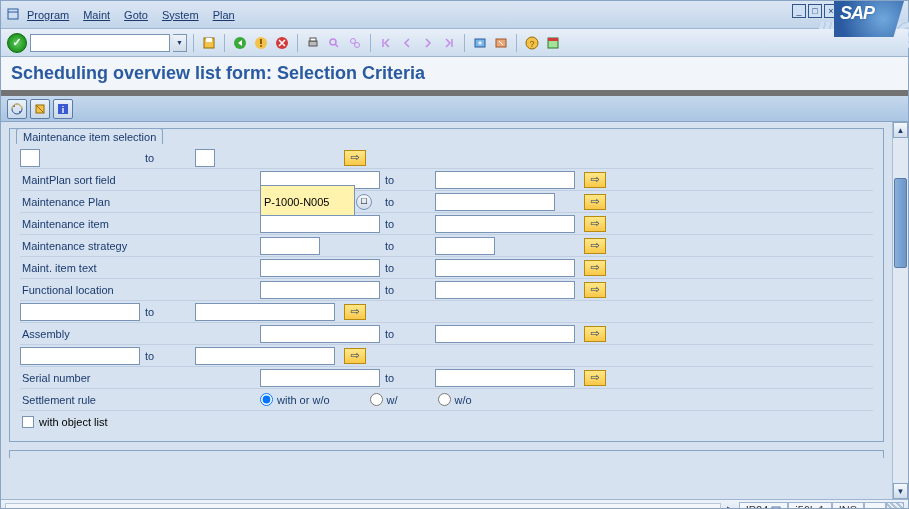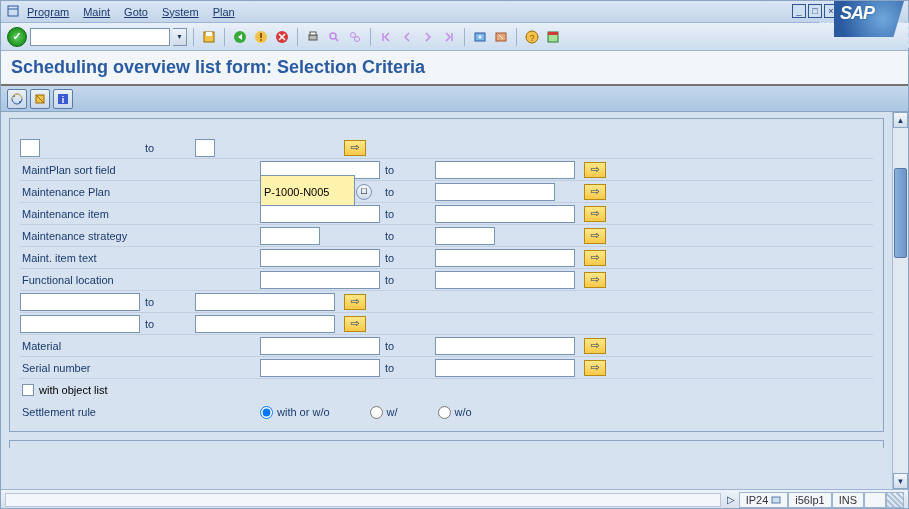--- a/index.html
+++ b/index.html
@@ -7,21 +7,21 @@
     font-family: Arial, sans-serif;
     font-size: 11px;
     background: #ffffff;
     width: 909px;
     height: 509px;
     overflow: hidden;
     border: 1px solid #8aa5c4;
   }
   .menubar {
     background: linear-gradient(#dbe6f4, #c3d5ea);
-    height: 22px;
+    height: 28px;
     display: flex;
     align-items: center;
     padding: 0 6px;
     border-bottom: 1px solid #9eb5d2;
     position: relative;
   }
   .menubar .menu-icon {
     width: 14px; height: 14px; margin-right: 6px;
     color: #2a5aa0;
   }
@@ -99,21 +99,21 @@
   .dd-arrow {
     width:14px; height:18px;
     border:1px solid #7a94b6; border-left:none;
     background:linear-gradient(#f0f4fa,#d0dce8);
     display:flex;align-items:center;justify-content:center;
     font-size:7px; color:#1a3a6e;
   }
   .title-area {
     background:#f2f6fb;
     padding: 6px 10px;
-    border-bottom:2px solid #737373;
+    border-bottom:6px solid #737373;
   }
   .title-area h1 {
     font-size:18px; color:#2a5aa0; font-weight:bold;
   }
   .app-toolbar {
     background: linear-gradient(#c5d8ec, #aac5e2);
     height:26px;
     display:flex; align-items:center;
     padding:0 6px; gap:3px;
     border-bottom:1px solid #8aa5c4;
@@ -410,20 +410,21 @@
       <svg width="14" height="14">
         <rect x="2" y="2" width="10" height="10" fill="#3a5ad4"></rect>
         <text x="7" y="11" text-anchor="middle" font-size="9" font-weight="bold" fill="#fff">i</text>
       </svg>
     </div>
 </div>
 
 <div class="content-wrap">
   <div class="content">
     <div class="groupbox">
+      <div class="group-legend">Maintenance item selection</div>
 
       <div class="row">
         <div class="col-from"><input class="fld w20" style=""></div>
         <div class="col-to-lbl">to</div>
         <div class="col-to"><input class="fld w20" style=""></div>
         <div class="col-ext">
             <div class="ext-btn">⇨</div>
           </div>
       </div>
 
@@ -493,68 +494,68 @@
       <div class="row">
         <div class="col-from"><input class="fld w120" style=""></div>
         <div class="col-to-lbl">to</div>
         <div class="col-to"><input class="fld w140" style=""></div>
         <div class="col-ext">
             <div class="ext-btn">⇨</div>
           </div>
       </div>
 
       <div class="row">
-        <div class="col-from"><input class="fld w120" style=""></div>
-        <div class="col-to-lbl">to</div>
-        <div class="col-to"><input class="fld w140" style=""></div>
-        <div class="col-ext">
-            <div class="ext-btn">⇨</div>
-          </div>
-      </div>
-
-      <div class="row">
-        <div class="lbl">Material</div>
+        <div class="lbl">Assembly</div>
+        <div class="col-from"><input class="fld w120" style=""></div>
+        <div class="col-to-lbl">to</div>
+        <div class="col-to"><input class="fld w140" style=""></div>
+        <div class="col-ext">
+            <div class="ext-btn">⇨</div>
+          </div>
+      </div>
+
+      <div class="row">
         <div class="col-from"><input class="fld w120" style=""></div>
         <div class="col-to-lbl">to</div>
         <div class="col-to"><input class="fld w140" style=""></div>
         <div class="col-ext">
             <div class="ext-btn">⇨</div>
           </div>
       </div>
 
       <div class="row">
         <div class="lbl">Serial number</div>
         <div class="col-from"><input class="fld w120" style=""></div>
         <div class="col-to-lbl">to</div>
         <div class="col-to"><input class="fld w140" style=""></div>
         <div class="col-ext">
             <div class="ext-btn">⇨</div>
           </div>
-      </div>
-
-      <div class="row" style="border-bottom:none;">
-        <div style="display:flex;align-items:center;padding-left:2px;">
-          <span class="chk"></span>
-          <span>with object list</span>
-        </div>
       </div>
 
       <div class="row">
         <div class="lbl">Settlement rule</div>
         <div style="display:flex;align-items:center;">
           <input type="radio" class="radio" checked="" style="">
           <span class="radio-lbl">with or w/o</span>
         </div>
         <div style="display:flex;align-items:center;">
           <input type="radio" class="radio" style="">
           <span class="radio-lbl">w/</span>
         </div>
         <div style="display:flex;align-items:center;">
           <input type="radio" class="radio" style="">
           <span class="radio-lbl">w/o</span>
+        </div>
+      </div>
+
+      <div class="row" style="border-bottom:none;">
+        <div style="display:flex;align-items:center;padding-left:2px;">
+          <span class="chk"></span>
+          <span>with object list</span>
         </div>
       </div>
     </div>
 
     <div class="partial-box"></div>
   </div>
 
   <div class="right-scroll">
     <div class="scroll-btn">▲</div>
     <div class="scroll-track">

